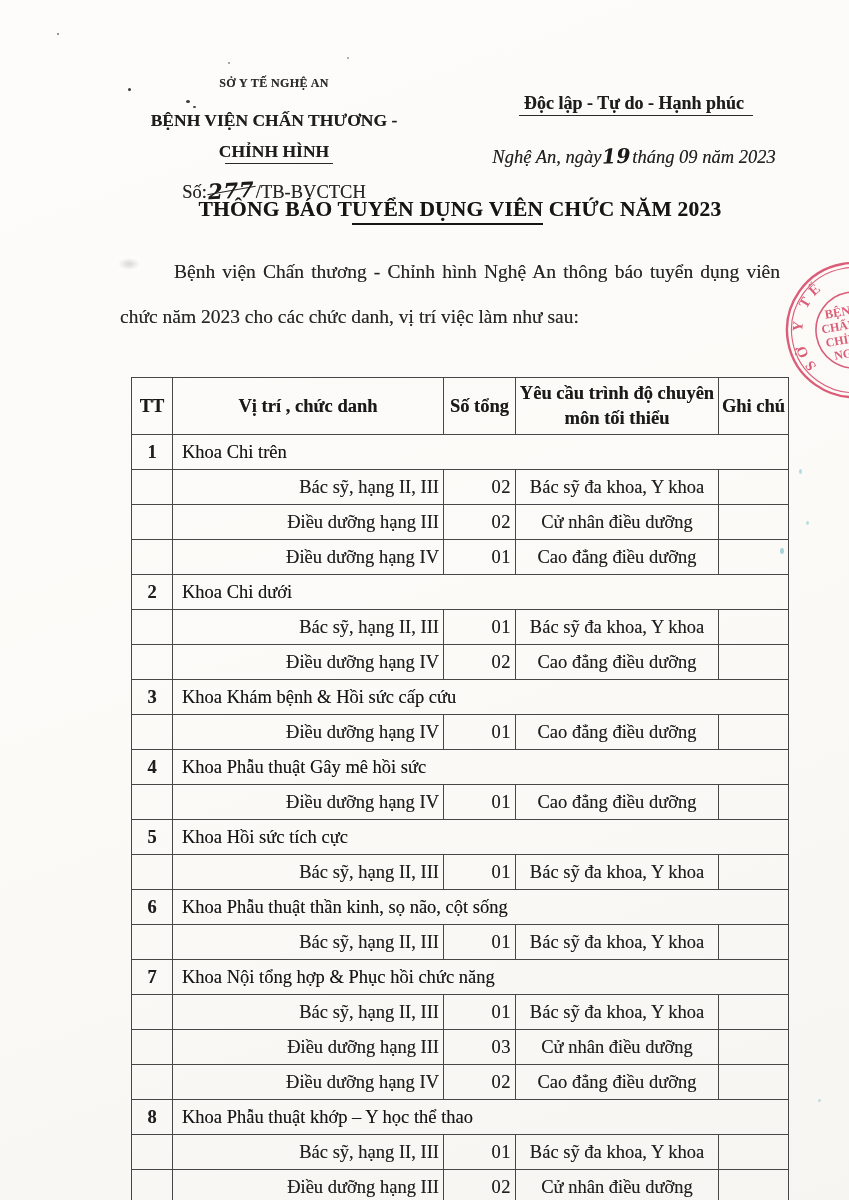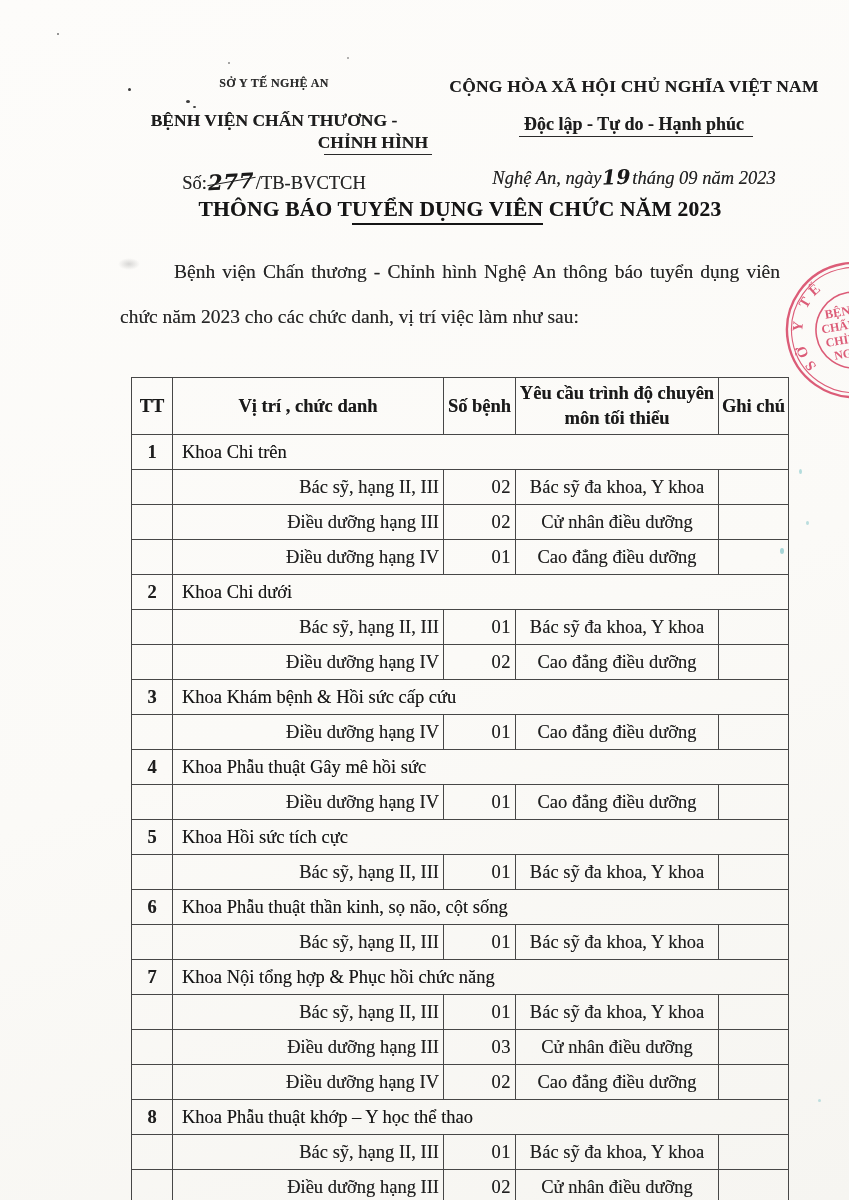--- a/index.html
+++ b/index.html
@@ -10,21 +10,21 @@
     color:#242424;
     -webkit-font-smoothing:antialiased;
   }
   .page{position:absolute;inset:0;}
   .txt{text-shadow:0 0 .35px rgba(40,40,40,.55);}
 
   
   .hdr-left{position:absolute;left:118px;top:76px;width:312px;text-align:center;}
   .hl1{font-size:12px;font-weight:bold;letter-spacing:.4px;color:#2c2c2c;}
   .hl2{font-size:17.5px;font-weight:bold;margin-top:19px;color:#1d1d1d;}
-  .hl3-wrap{margin-top:1px;text-align:right;}
+  .hl3-wrap{margin-top:10px;}
   .hl3{display:inline-block;font-size:17.5px;font-weight:bold;color:#1d1d1d;position:relative;padding:0 2px 3px 2px;}
   .hl3::after{content:"";position:absolute;left:8px;right:-2px;bottom:1px;border-bottom:1.7px solid #2a2a2a;}
   .doc-no{margin-top:13px;font-size:18.5px;color:#262626;}
   .hand{font-family:"DejaVu Serif",serif;font-weight:bold;font-style:italic;color:#1a1a1a;}
   .doc-no .hand{font-size:21px;display:inline-block;transform:rotate(-3deg);position:relative;letter-spacing:1px;margin:0 1px;}
   .doc-no .hand::after{content:"";position:absolute;left:-1px;right:-1px;top:47%;border-top:1.9px solid #222;transform:rotate(-7deg);}
 
   .hdr-right{position:absolute;left:436px;top:76px;width:396px;text-align:center;}
   .hr1{font-size:17.5px;font-weight:bold;letter-spacing:.2px;color:#1c1c1c;}
   .hr2{display:inline-block;font-size:18px;font-weight:bold;color:#1d1d1d;position:relative;margin-top:17px;padding:0 3px 3px 3px;}
@@ -71,21 +71,20 @@
 <div class="page">
 
   <div class="hdr-left txt">
     <div class="hl1">SỞ Y TẾ NGHỆ AN</div>
     <div class="hl2">BỆNH VIỆN CHẤN THƯƠNG -</div>
     <div class="hl3-wrap"><span class="hl3">CHỈNH HÌNH</span></div>
     <div class="doc-no"><span>Số:</span><span class="hand">277</span><span>/TB-BVCTCH</span></div>
   </div>
 
   <div class="hdr-right txt">
-    <div class="hr1">CỘNG HÒA XÃ HỘI CHỦ NGHĨA VIỆT NAM</div>
     <div><span class="hr2">Độc lập - Tự do - Hạnh phúc</span></div>
     <div class="date-line"><span>Nghệ An, ngày</span><span class="hand">19</span><span>tháng 09 năm 2023</span></div>
   </div>
 
   <div class="title txt"><span>THÔNG BÁO T</span><span class="u">UYỂN DỤNG VIÊN</span><span> CHỨC NĂM 2023</span></div>
 
   <div class="body-text txt">
     <div class="indent">Bệnh viện Chấn thương - Chỉnh hình Nghệ An thông báo tuyển dụng viên chức năm 2023 cho các chức danh, vị trí việc làm như sau:</div>
   </div>
 
@@ -94,21 +93,21 @@
       <col style="width:41px">
         <col style="width:271px">
         <col style="width:72px">
         <col style="width:203px">
         <col style="width:70px">
     </colgroup>
     <thead>
       <tr style="height:57px">
         <th>TT</th>
         <th>Vị trí , chức danh</th>
-        <th>Số bệnh</th>
+        <th>Số tổng</th>
         <th>Yêu cầu trình độ chuyên môn tối thiểu</th>
         <th>Ghi chú</th>
       </tr>
     </thead>
     <tbody id="table-body">
         <tr>
           <td class="c-tt">1</td>
           <td class="c-name" colspan="4">Khoa Chi trên</td>
         </tr>
         <tr>

